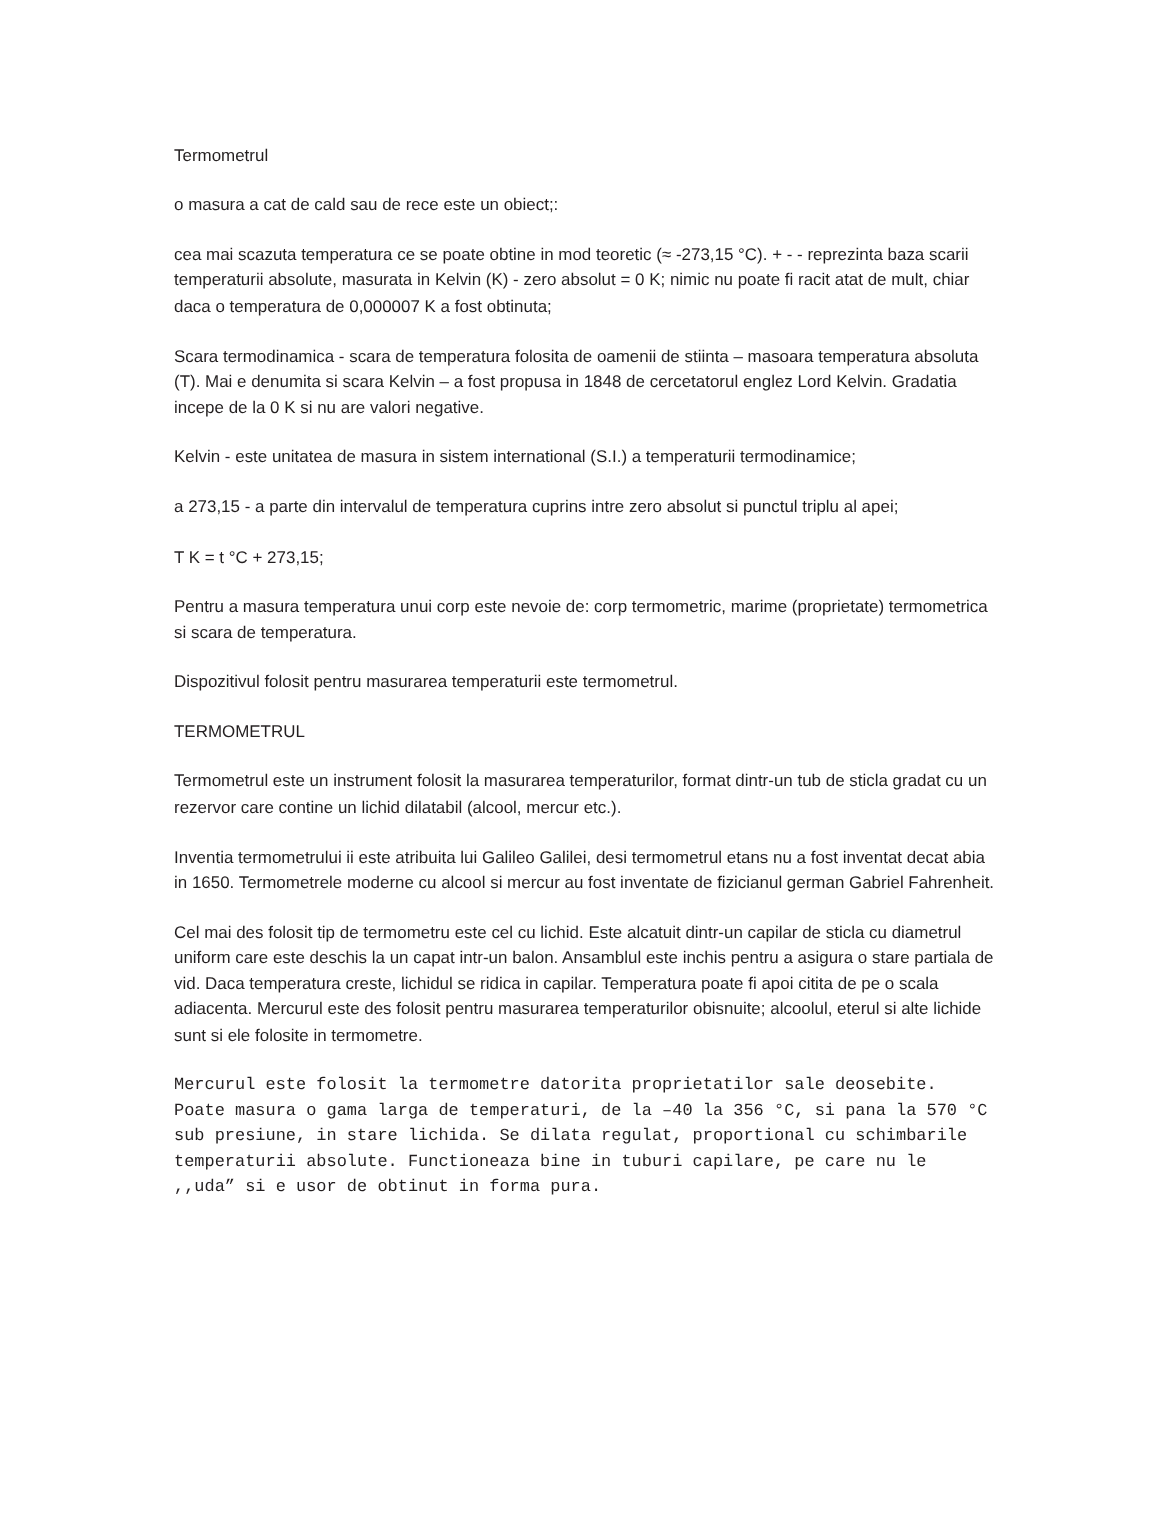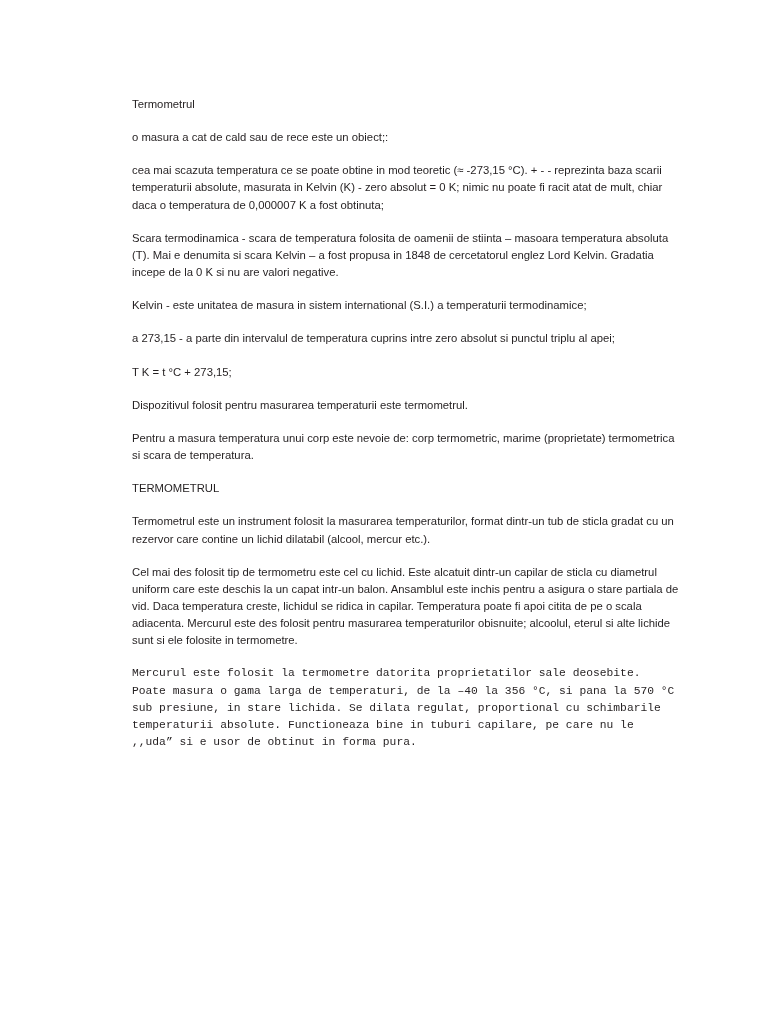--- a/index.html
+++ b/index.html
@@ -16,21 +16,21 @@
   }
   .page {
     position: relative;
     width: 768px;
     height: 1024px;
     background: #ffffff;
     box-sizing: border-box;
   }
   .doc-body {
     position: absolute;
-    left: 132px;
+    left: 116px;
     top: 96px;
     width: 548px;
   }
   p.para {
     margin: 0 0 16px 0;
     font-size: 11.3px;
     line-height: 1.52;
     color: #231f20;
     text-align: left;
   }
@@ -44,20 +44,21 @@
 
 <div class="page">
   <div class="doc-body">
     <p class="para">Termometrul</p>
     <p class="para">o masura a cat de cald sau de rece este un obiect;:</p>
     <p class="para">cea mai scazuta temperatura ce se poate obtine in mod teoretic (≈ -273,15 °C). + - - reprezinta baza scarii temperaturii absolute, masurata in Kelvin (K) - zero absolut = 0 K; nimic nu poate fi racit atat de mult, chiar daca o temperatura de 0,000007 K a fost obtinuta;</p>
     <p class="para">Scara termodinamica - scara de temperatura folosita de oamenii de stiinta – masoara temperatura absoluta (T). Mai e denumita si scara Kelvin – a fost propusa in 1848 de cercetatorul englez Lord Kelvin. Gradatia incepe de la 0 K si nu are valori negative.</p>
     <p class="para">Kelvin - este unitatea de masura in sistem international (S.I.) a temperaturii termodinamice;</p>
     <p class="para">a 273,15 - a parte din intervalul de temperatura cuprins intre zero absolut si punctul triplu al apei;</p>
     <p class="para">T K = t °C + 273,15;</p>
+    <p class="para">Pentru a masura temperatura unui corp este nevoie de: corp termometric, marime (proprietate) termometrica si scara de temperatura.</p>
     <p class="para">Dispozitivul folosit pentru masurarea temperaturii este termometrul.</p>
-    <p class="para">Pentru a masura temperatura unui corp este nevoie de: corp termometric, marime (proprietate) termometrica si scara de temperatura.</p>
     <p class="para">TERMOMETRUL</p>
     <p class="para">Termometrul este un instrument folosit la masurarea temperaturilor, format dintr-un tub de sticla gradat cu un rezervor care contine un lichid dilatabil (alcool, mercur etc.).</p>
+    <p class="para">Inventia termometrului ii este atribuita lui Galileo Galilei, desi termometrul etans nu a fost inventat decat abia in 1650. Termometrele moderne cu alcool si mercur au fost inventate de fizicianul german Gabriel Fahrenheit.</p>
     <p class="para">Cel mai des folosit tip de termometru este cel cu lichid. Este alcatuit dintr-un capilar de sticla cu diametrul uniform care este deschis la un capat intr-un balon. Ansamblul este inchis pentru a asigura o stare partiala de vid. Daca temperatura creste, lichidul se ridica in capilar. Temperatura poate fi apoi citita de pe o scala adiacenta. Mercurul este des folosit pentru masurarea temperaturilor obisnuite; alcoolul, eterul si alte lichide sunt si ele folosite in termometre.</p>
     <p class="para">Mercurul este folosit la termometre datorita proprietatilor sale deosebite. Poate masura o gama larga de temperaturi, de la –40 la 356 °C, si pana la 570 °C sub presiune, in stare lichida. Se dilata regulat, proportional cu schimbarile temperaturii absolute. Functioneaza bine in tuburi capilare, pe care nu le ,,uda” si e usor de obtinut in forma pura.</p>
   </div>
 </div>
 
 </body></html>

